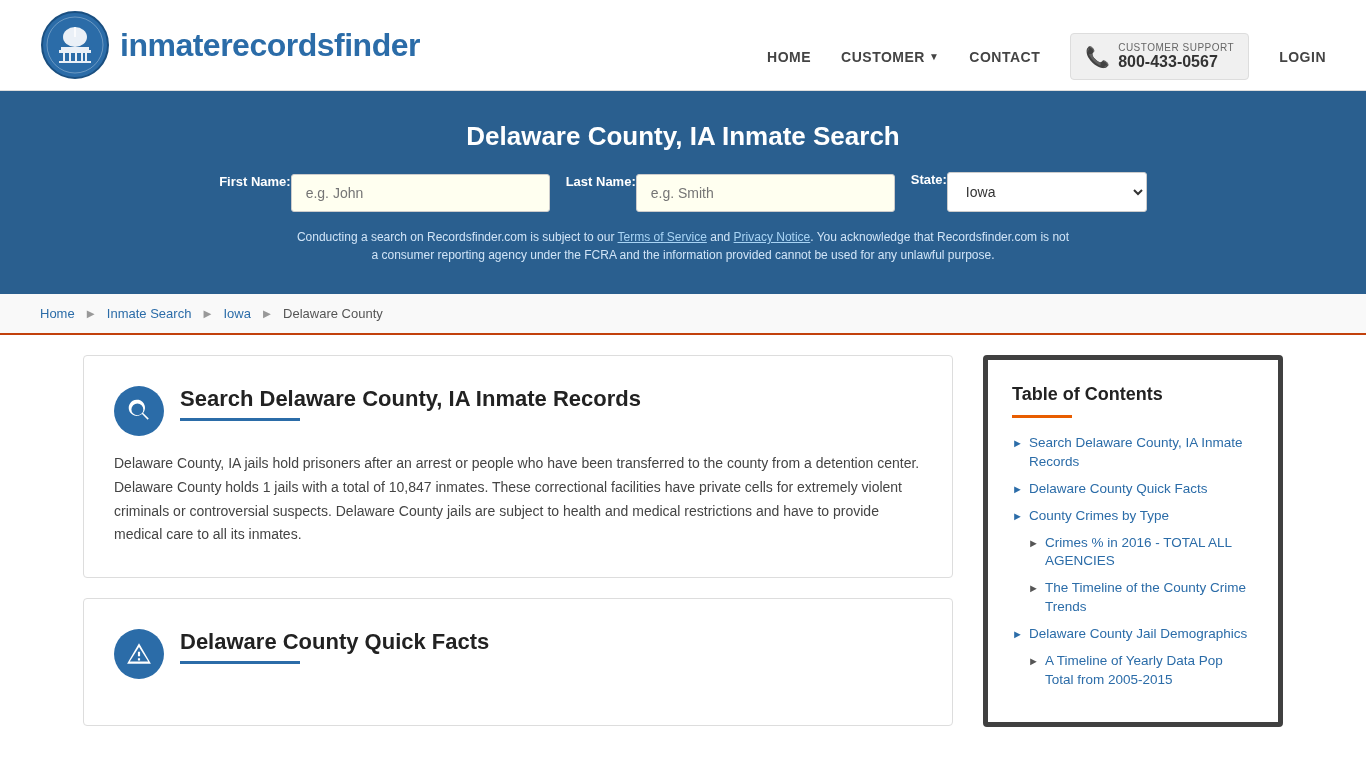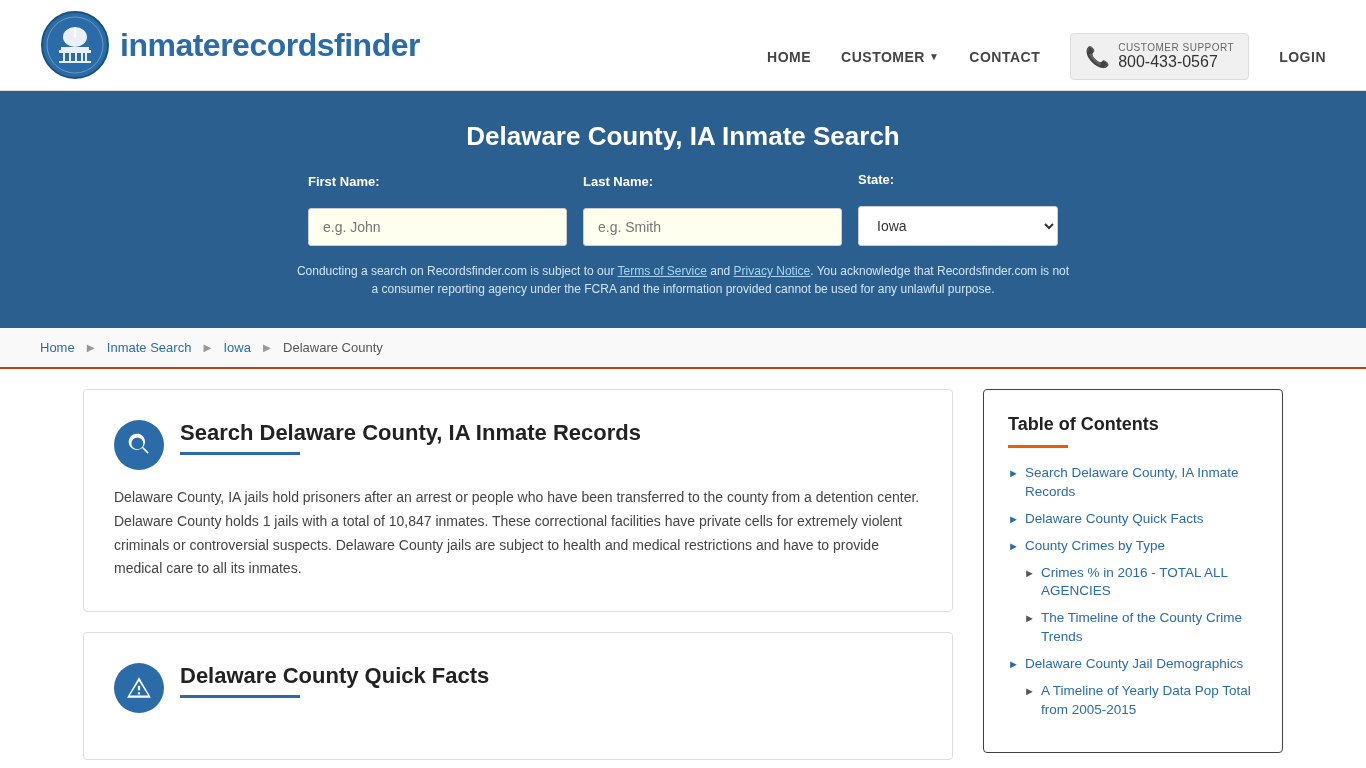--- a/index.html
+++ b/index.html
@@ -72,21 +72,21 @@
       flex-direction: column;
     }
     .support-label {
       font-size: 10px;
       color: #666;
       text-transform: uppercase;
       letter-spacing: 0.5px;
     }
     .support-number {
       font-size: 16px;
-      font-weight: 400;
+      font-weight: 700;
       color: #333;
     }
     .login-btn {
       font-size: 14px;
       font-weight: 700;
       color: #444;
       letter-spacing: 0.5px;
       cursor: pointer;
     }
 
@@ -104,23 +104,23 @@
     }
     .search-form {
       display: flex;
       align-items: flex-end;
       justify-content: center;
       gap: 16px;
       margin-bottom: 16px;
     }
     .form-group {
       display: flex;
-      flex-direction: column;
+      flex-direction: row;
       align-items: flex-start;
-      gap: 19px;
+      gap: 0;
     }
     .form-label {
       color: #fff;
       font-size: 13px;
       font-weight: 600;
     }
     .form-input {
       width: 259px;
       padding: 10px 14px;
       font-size: 14px;
@@ -243,21 +243,21 @@
       line-height: 1.7;
       color: #444;
     }
 
     
     .sidebar {
       width: 300px;
       flex-shrink: 0;
     }
     .toc-box {
-      border: 1px solid #404040;
+      border: 5px solid #404040;
       border-radius: 4px;
       padding: 24px;
     }
     .toc-title {
       font-size: 18px;
       font-weight: 700;
       color: #222;
       margin-bottom: 10px;
     }
     .toc-divider {

